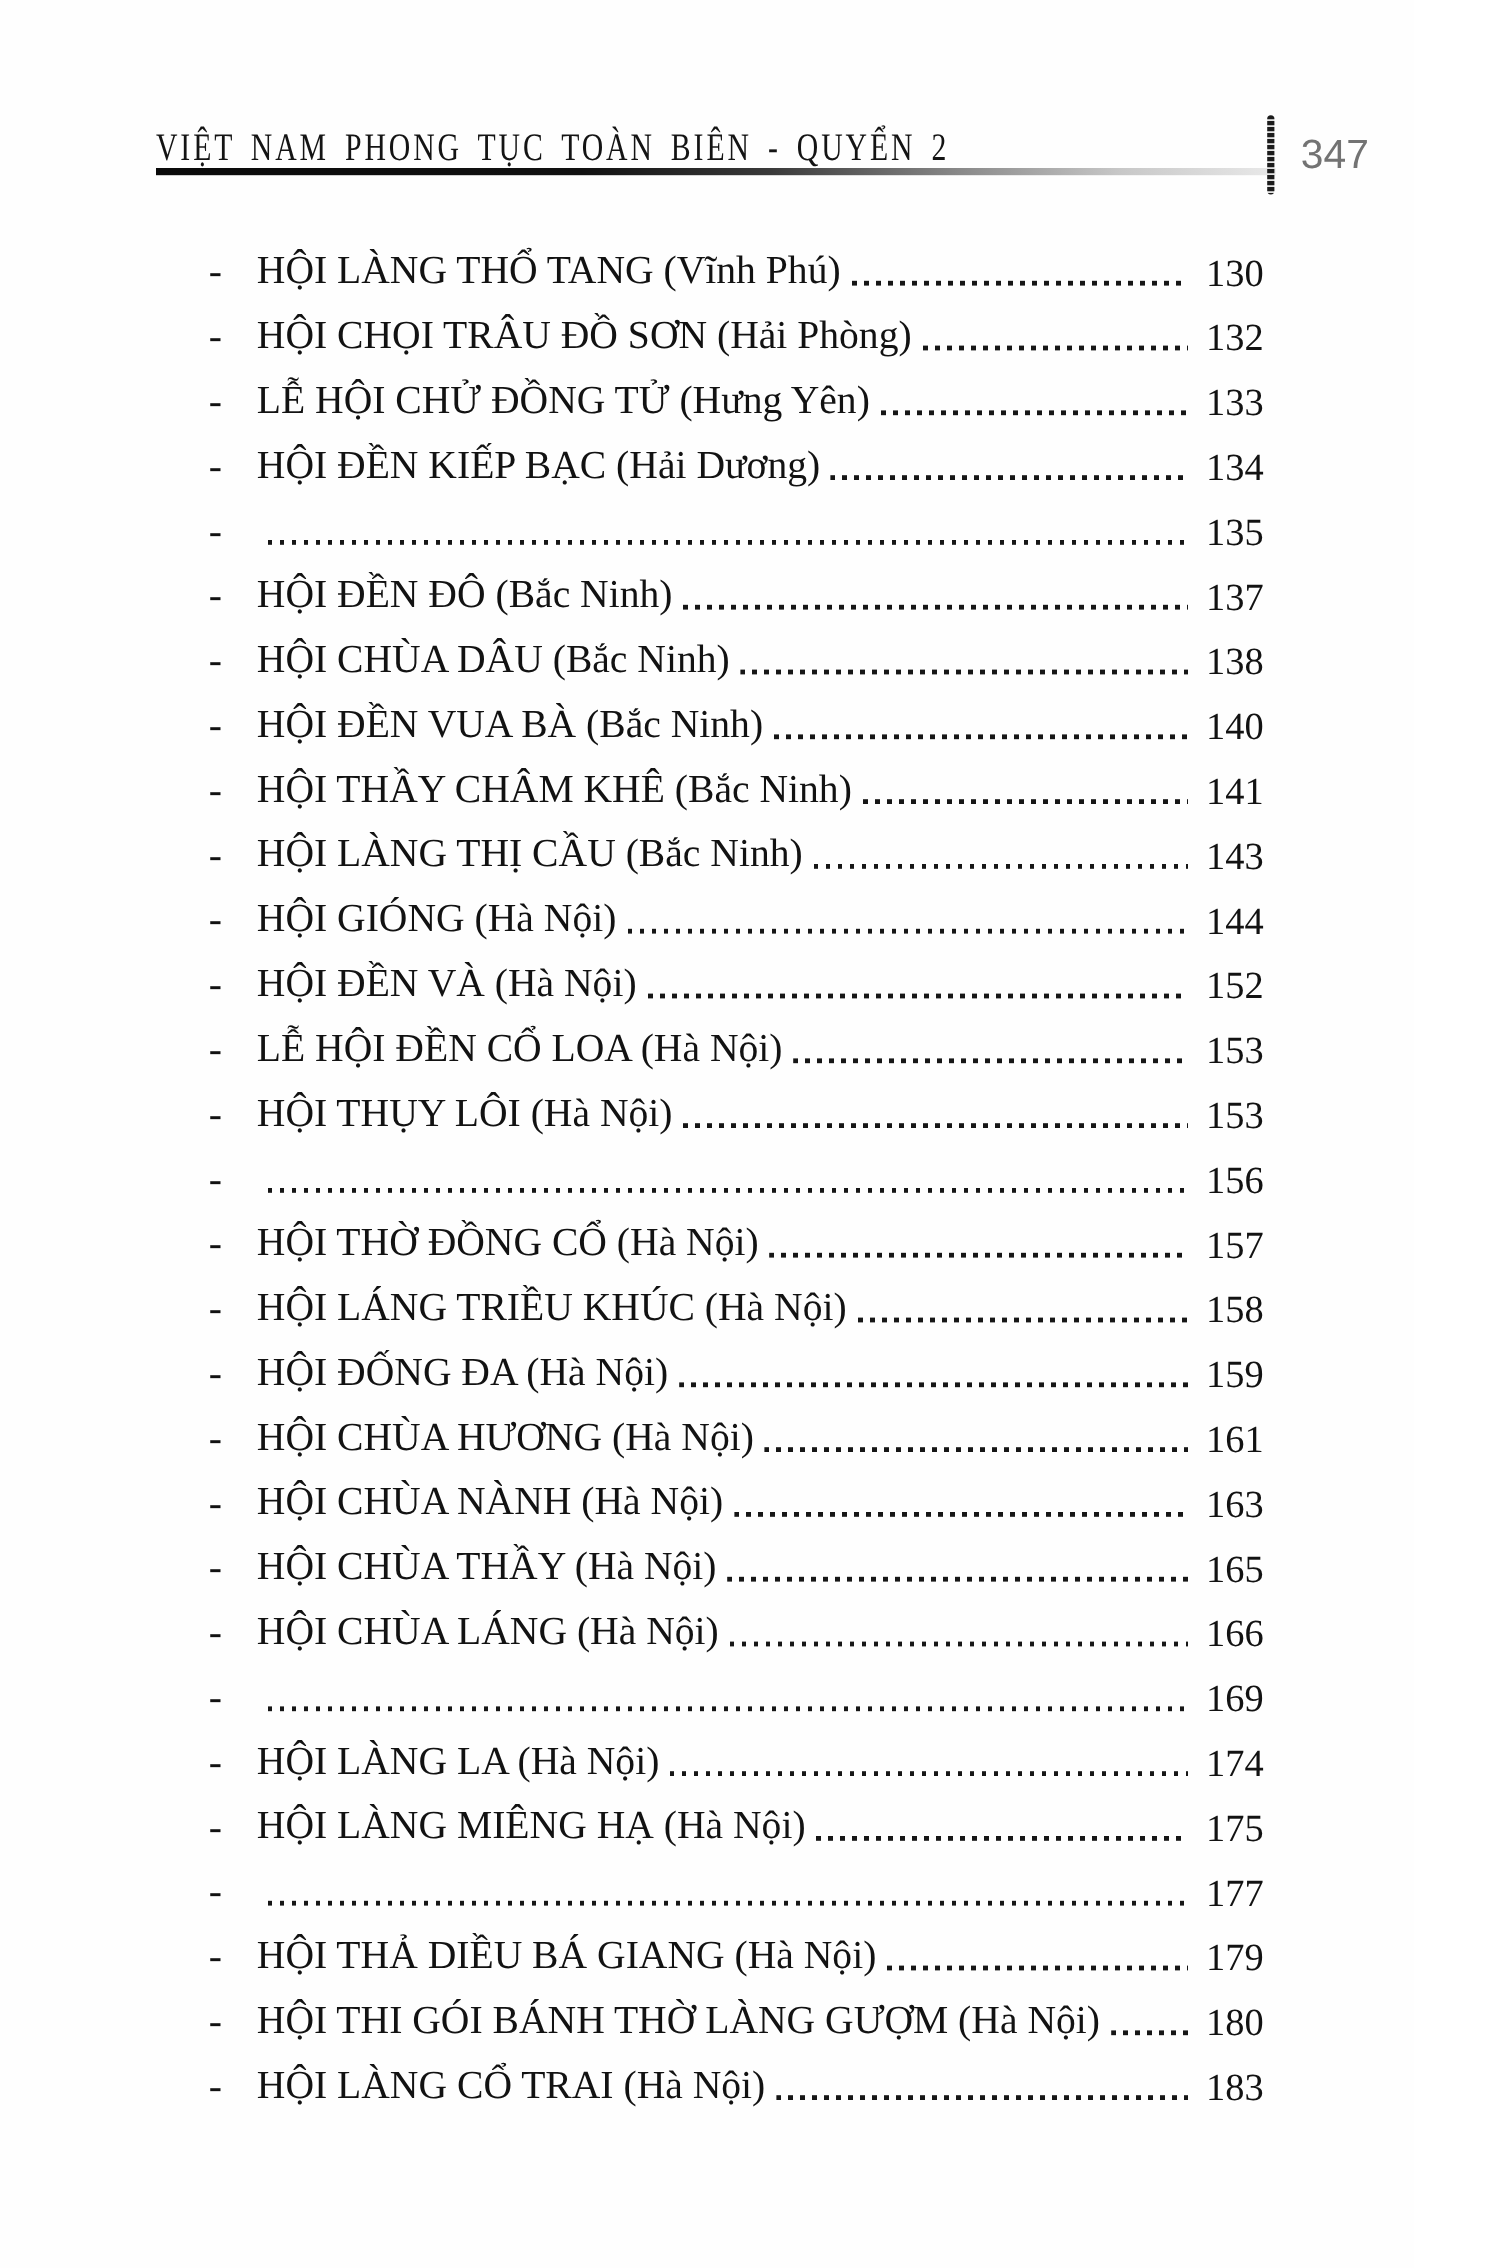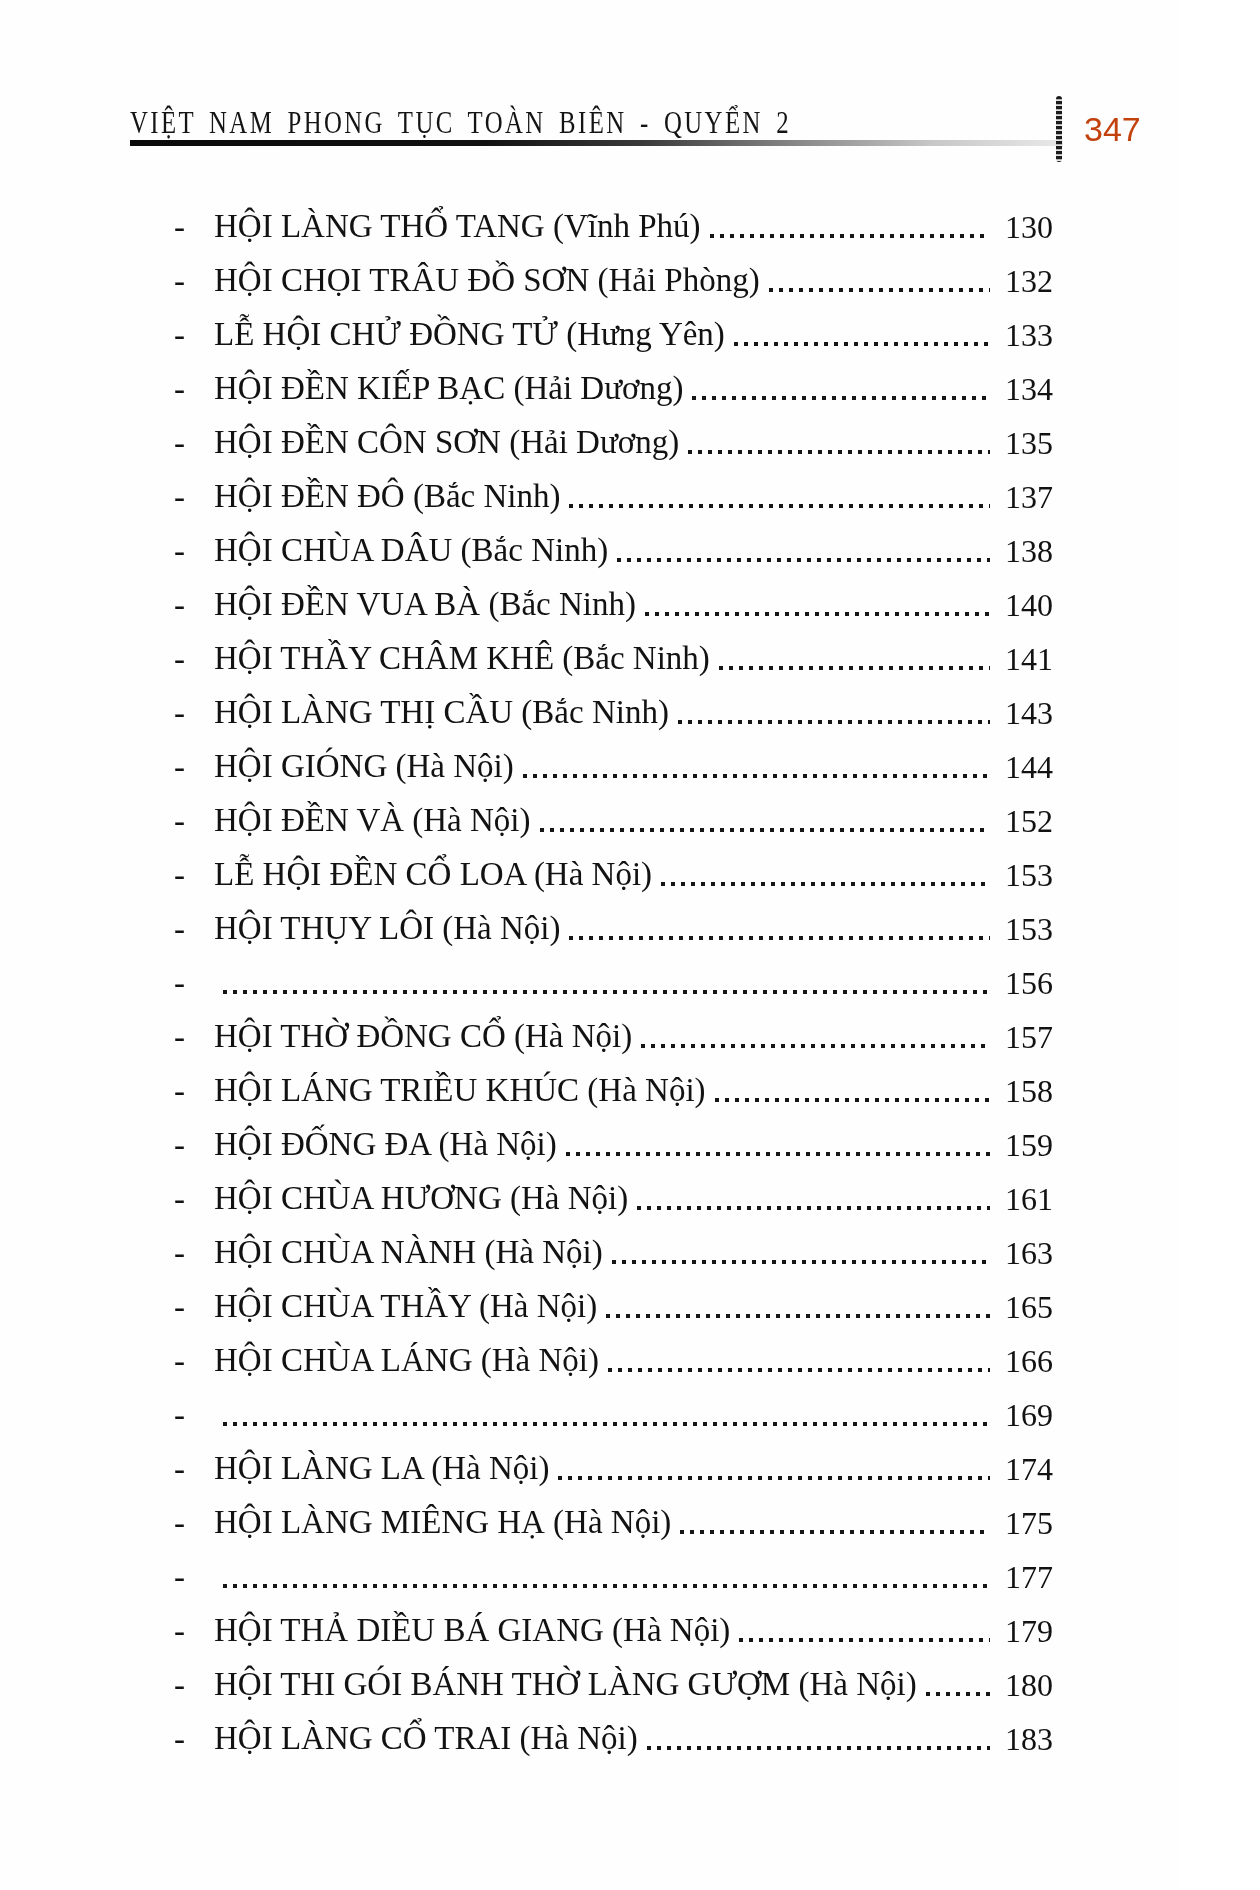--- a/index.html
+++ b/index.html
@@ -54,21 +54,21 @@
     width: 6px;
     height: 66px;
     border-radius: 3px;
     background: repeating-linear-gradient(to bottom,
       #1c1c1c 0px, #1c1c1c 3px, #9a9a9a 3px, #ffffff 5px);
   }
   .pagenum {
     margin-left: 22px;
     font-family: "Liberation Sans", "DejaVu Sans", sans-serif;
     font-size: 34px;
-    color: #c2410c;
+    color: #737373;
   }
 
   
   .toc {
     position: absolute;
     left: 130px;
     right: 125px;
     top: 200px;
   }
   .toc-row {
@@ -144,21 +144,20 @@
 
     <div class="toc-row">
       <span class="toc-dash">-</span>
       <span class="toc-label">HỘI ĐỀN KIẾP BẠC (Hải Dương)</span>
       <span class="toc-leader"></span>
       <span class="toc-page">134</span>
     </div>
 
     <div class="toc-row">
       <span class="toc-dash">-</span>
-      <span class="toc-label">HỘI ĐỀN CÔN SƠN (Hải Dương)</span>
       <span class="toc-leader"></span>
       <span class="toc-page">135</span>
     </div>
 
     <div class="toc-row">
       <span class="toc-dash">-</span>
       <span class="toc-label">HỘI ĐỀN ĐÔ (Bắc Ninh)</span>
       <span class="toc-leader"></span>
       <span class="toc-page">137</span>
     </div>

